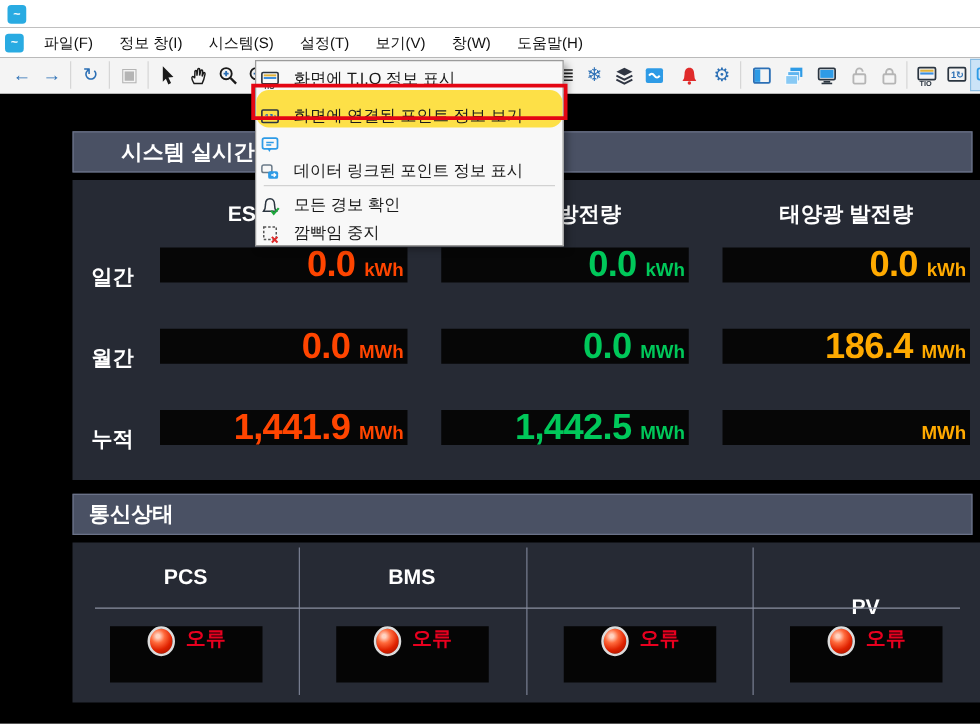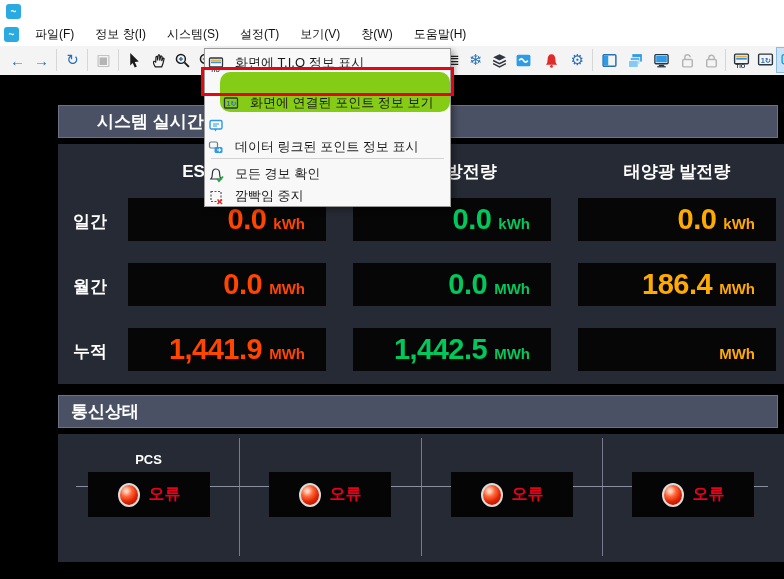--- a/index.html
+++ b/index.html
@@ -26,47 +26,47 @@
   .tbtn.dark { color:#222; }
   .tbtn.gray { color:#b5b5b5; }
   .tbtn.active { background:#cbe3f7; outline:1px solid #89bde4; }
   .tsep { position:absolute; top:3px; width:1px; height:22px; background:#d6d6d6; }
   .tbtn svg { width:17px; height:17px; }
 
   
   .dropdown { position:absolute; left:204px; top:48px; width:247px; background:#f8f8f8;
               border:1px solid #9b9b9b; box-shadow:3px 3px 6px rgba(0,0,0,.35); z-index:50; padding:1px 0; }
   .ditem { height:22px; display:flex; align-items:flex-end; font-size:13px; color:#1a1a1a; padding-left:2px;border-radius:10px; }
-  .ditem.hl { background:#84cc16; height:40px;margin-left:15px; }
+  .ditem.hl { background:#fde047; height:30px; }
   .ditem .dicon { width:18px; height:16px; margin-right:10px; display:flex; align-items:center; justify-content:center; }
   .ditem .dicon svg { width:16px; height:16px; }
   .dsep { height:1px; background:#d2d2d2; margin:2px 6px; }
   .annotation { position:absolute; left:201px; top:67px; width:253px; height:29px;
                 border:3px solid #e40613; z-index:60; pointer-events:none; }
 
   
   .secbar { position:absolute; left:58px; width:720px; height:33px; background:#4a5164;
             border:1px solid #6b7288; color:#fff; font-weight:bold; font-size:17px;
             display:flex; align-items:center; }
   .panel { position:absolute; left:58px; width:726px; background:#262a34; }
   .colhead { position:absolute; color:#fff; font-weight:bold; font-size:17px; text-align:center; width:198px; }
   .rowlabel { position:absolute; left:55px; width:70px; color:#fff; font-weight:bold; font-size:17px; text-align:center; }
-  .vbox { position:absolute; width:198px; height:43px; background:#060606;
-          display:flex; align-items:center; justify-content:flex-end; padding-right:21px; }
+  .vbox { position:absolute; width:198px; height:28px; background:#060606;
+          display:flex; align-items:center; justify-content:flex-end; padding-right:3px; }
   .vbox .val { font-size:29px; font-weight:bold; letter-spacing:-0.5px; }
   .vbox .unit { font-size:15px; font-weight:bold; margin-left:7px; padding-top:8px; }
   .c-red   { color:#ff4500; }
   .c-green { color:#00c85a; }
   .c-amber { color:#ffaa00; }
 
-  .devname { position:absolute; width:181px; text-align:center; color:#fff; font-weight:bold; font-size:13px; }
+  .devname { position:absolute; width:181px; text-align:center; color:#fff; font-weight:bold; font-size:17px; }
   .vdiv { position:absolute; width:1px; height:118px; top:438px; background:#767c8e; }
   .hline { position:absolute; left:76px; top:486px; width:692px; height:1px; background:#8a90a0; }
-  .statusbox { position:absolute; top:472px; width:122px; height:45px; background:#050505;
-               display:flex; align-items:center; justify-content:center; }
+  .statusbox { position:absolute; top:501px; width:122px; height:45px; background:#050505;
+               display:flex; justify-content:center; }
   .led { width:22px; height:24px; border-radius:50%; border:2px solid #dcdcdc;
          background:radial-gradient(circle at 35% 30%, #ffd2c0 8%, #ff6a3c 30%, #e02200 60%, #8c0f00 100%);
          margin-right:9px; }
   .err { color:#e8001f; font-weight:bold; font-size:16px; }
 </style>
 </head>
 <body>
 
 <div id="app">
 
@@ -249,20 +249,21 @@
     <span class="unit c-amber">MWh</span>
   </div>
 
   <div class="secbar" style="top:395px">
     <span style="padding-left:12px">통신상태</span>
   </div>
 
   <div class="panel" style="top:434px; height:128px"></div>
 
   <div class="devname" style="left:58px;  top:452px">PCS</div>
+  <div class="devname" style="left:239px; top:452px">BMS</div>
   <div class="devname" style="left:602px; top:476px">PV</div>
 
   <div class="vdiv" style="left:239px"></div>
   <div class="vdiv" style="left:421px"></div>
   <div class="vdiv" style="left:602px"></div>
   <div class="hline"></div>
 
   <div class="statusbox" style="left:88px">
     <span class="led"></span>
     <span class="err">오류</span>

